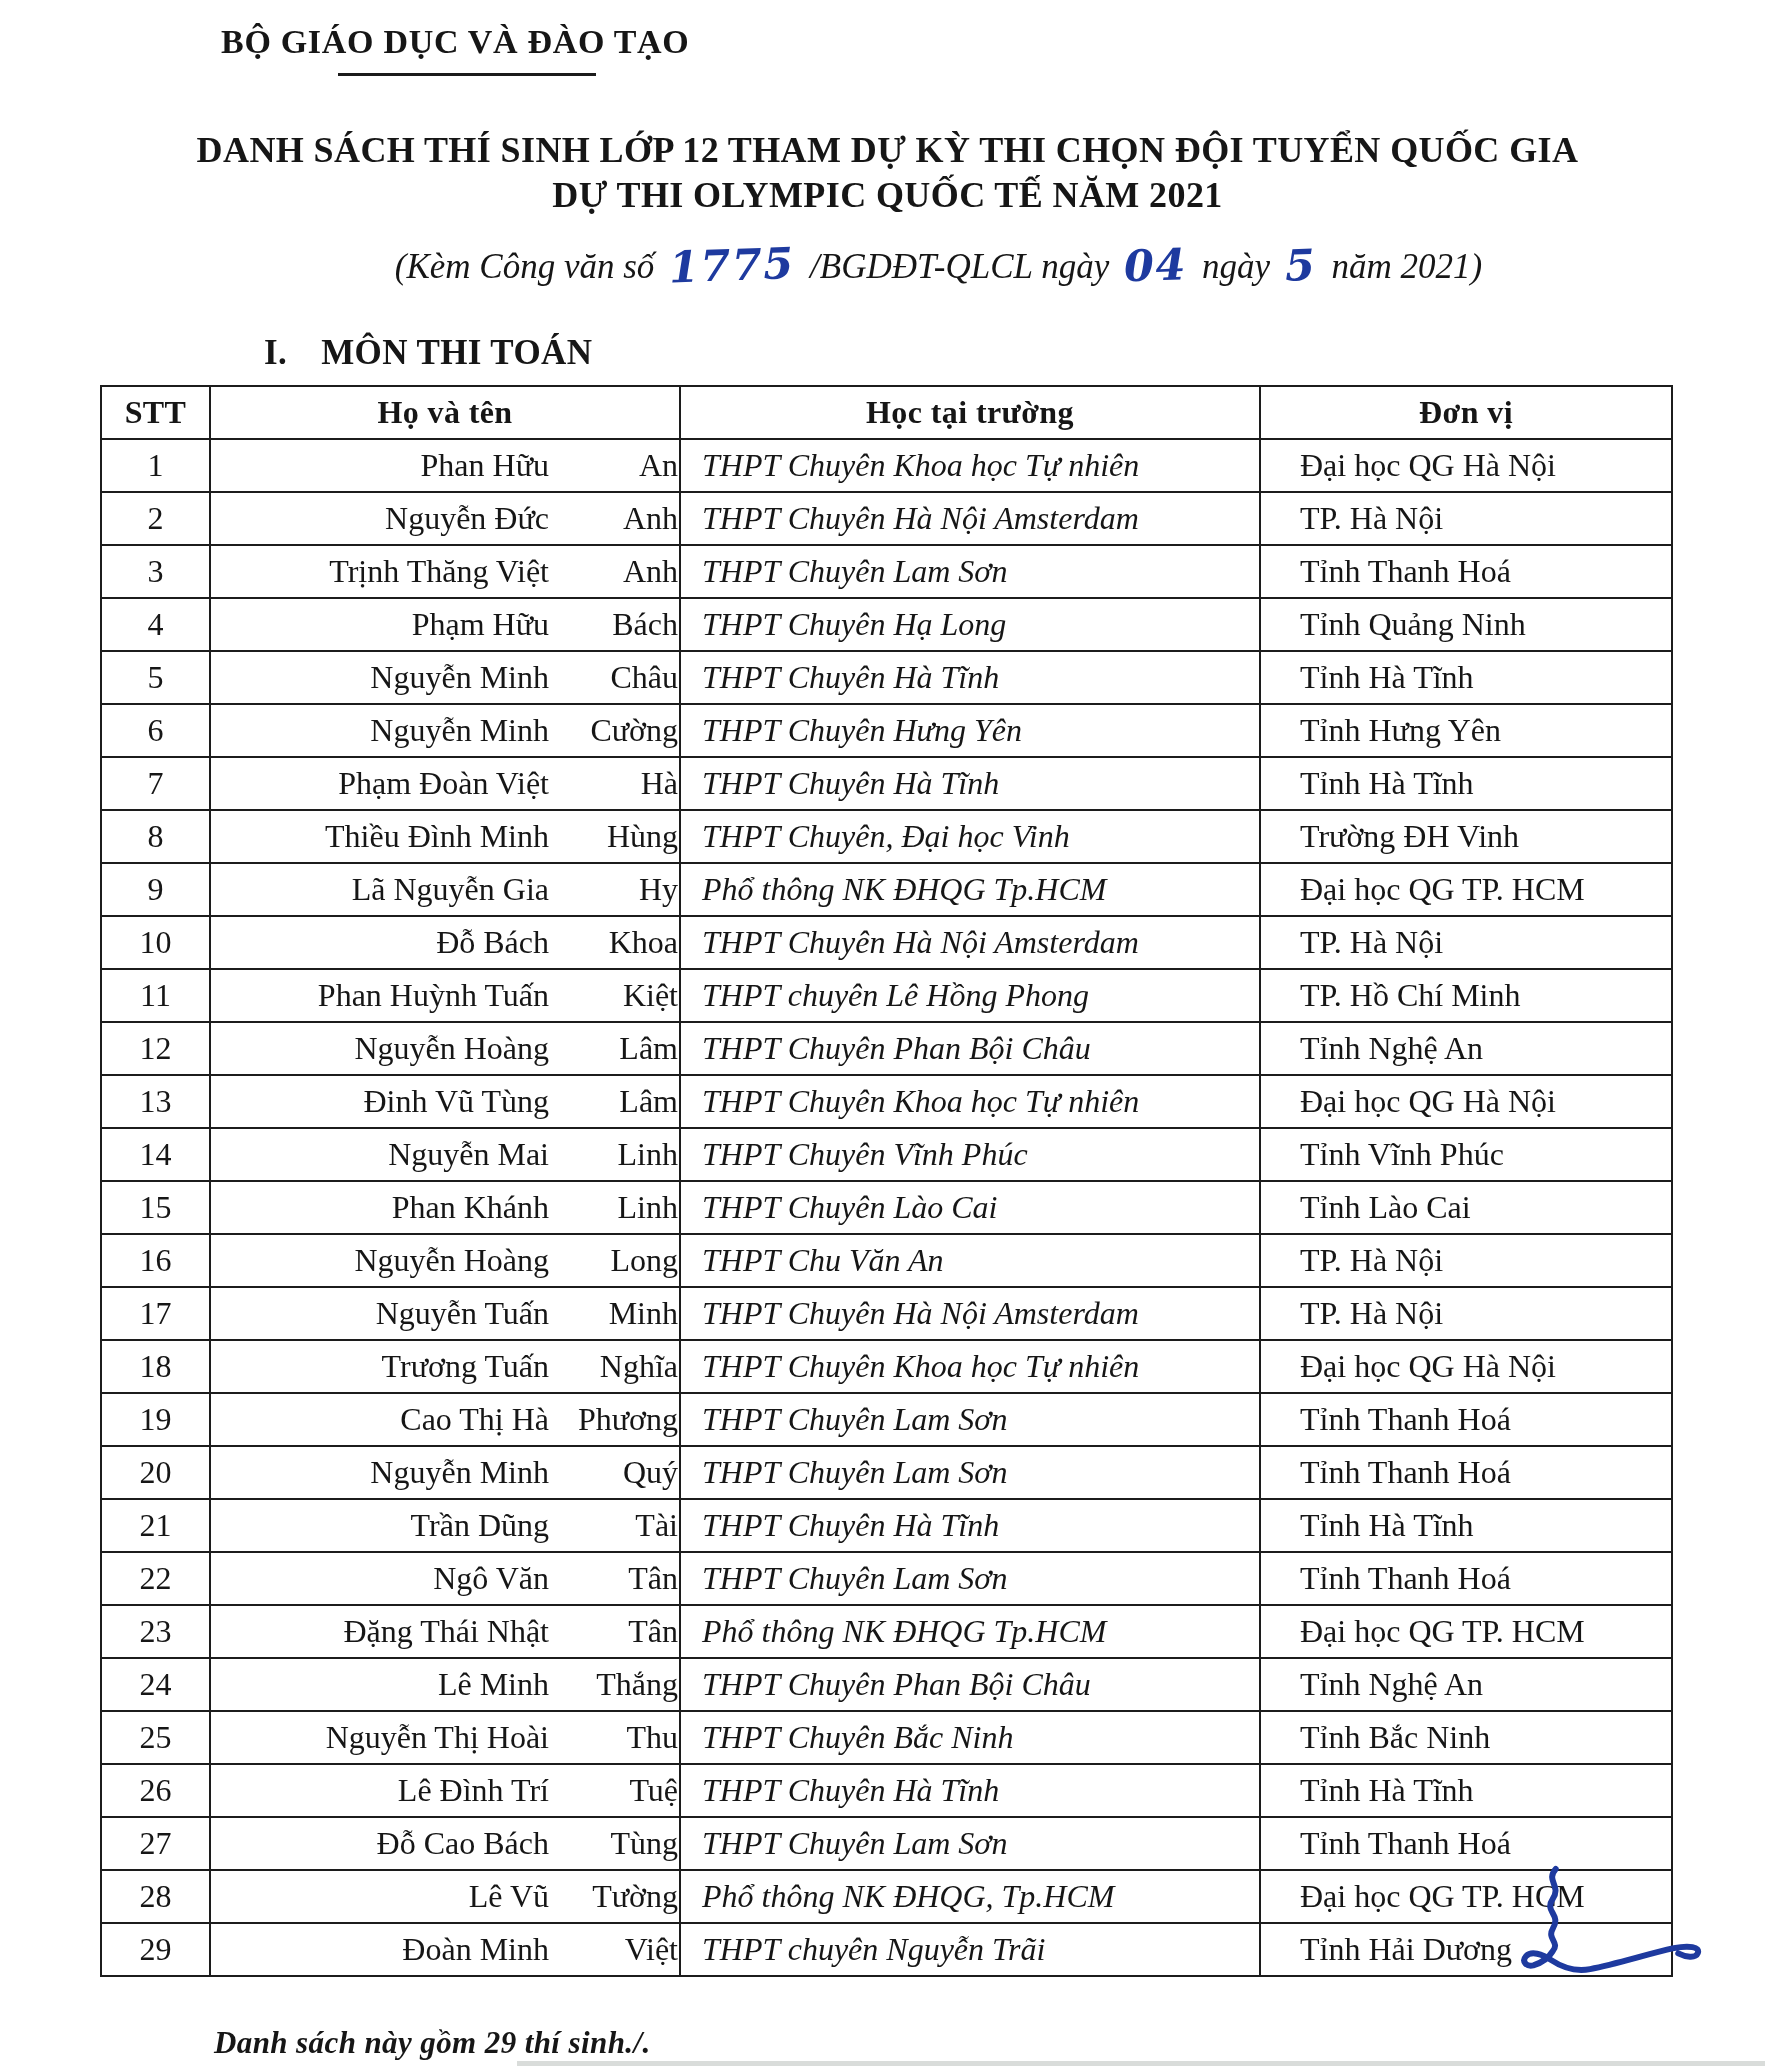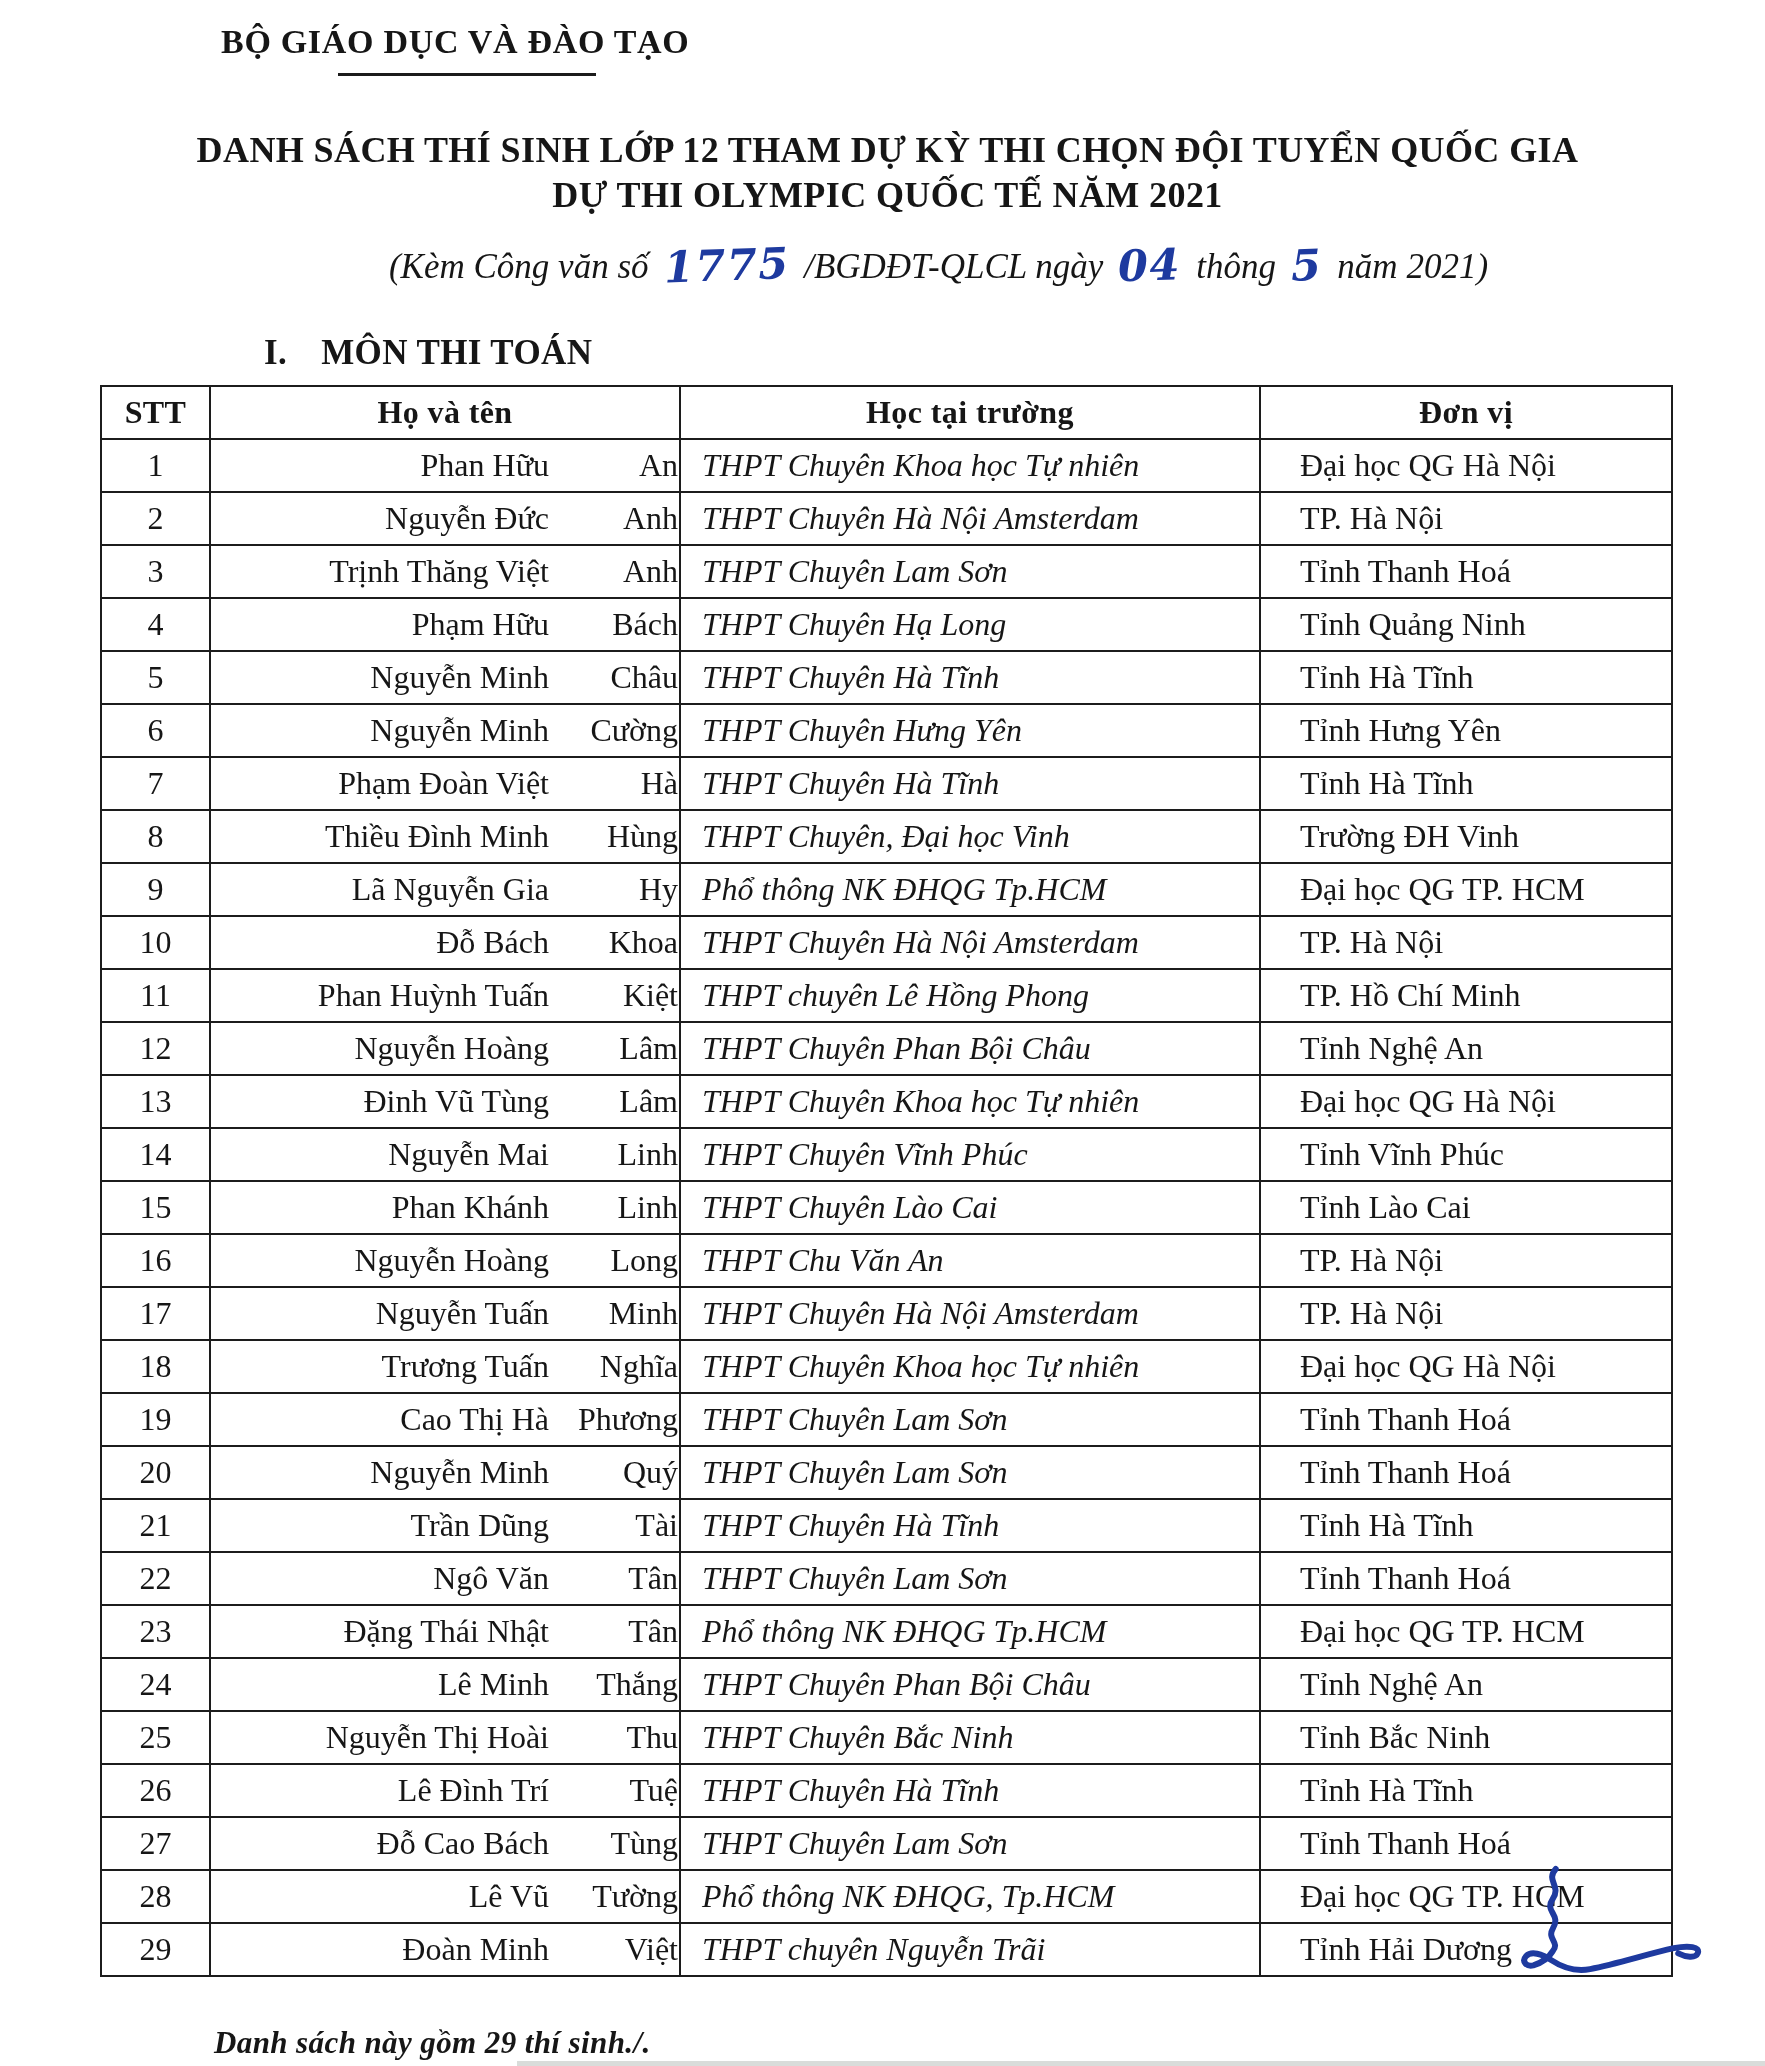--- a/index.html
+++ b/index.html
@@ -89,21 +89,21 @@
 
   <div class="org">BỘ GIÁO DỤC VÀ ĐÀO TẠO</div>
   <div class="org-rule"></div>
 
   <div class="title-block">
     <div class="title-line">DANH SÁCH THÍ SINH LỚP 12 THAM DỰ KỲ THI CHỌN ĐỘI TUYỂN QUỐC GIA</div>
     <div class="title-line">DỰ THI OLYMPIC QUỐC TẾ NĂM 2021</div>
   </div>
 
   <div class="subtitle">
-    <span class="txt">(Kèm Công văn số</span><span class="hw ink" style="color: rgb(30, 58, 159);">1775</span><span class="txt">/BGDĐT-QLCL ngày</span><span class="hw ink" style="color: rgb(30, 58, 159);">04</span><span class="txt">thông</span><span class="hw ink" style="color: rgb(30, 58, 159);">5</span><span class="txt">năm 2021)</span>
+    <span class="txt">(Kèm Công văn số</span><span class="hw ink" style="color: rgb(30, 58, 159);">1775</span><span class="txt">/BGDĐT-QLCL ngày</span><span class="hw ink" style="color: rgb(30, 58, 159);">04</span><span class="txt">ngày</span><span class="hw ink" style="color: rgb(30, 58, 159);">5</span><span class="txt">năm 2021)</span>
   </div>
 
   <div class="section">
     <span class="idx">I.</span><span>MÔN THI TOÁN</span>
   </div>
 
   <table class="students">
     <colgroup>
         <col class="c1">
         <col class="c2">

